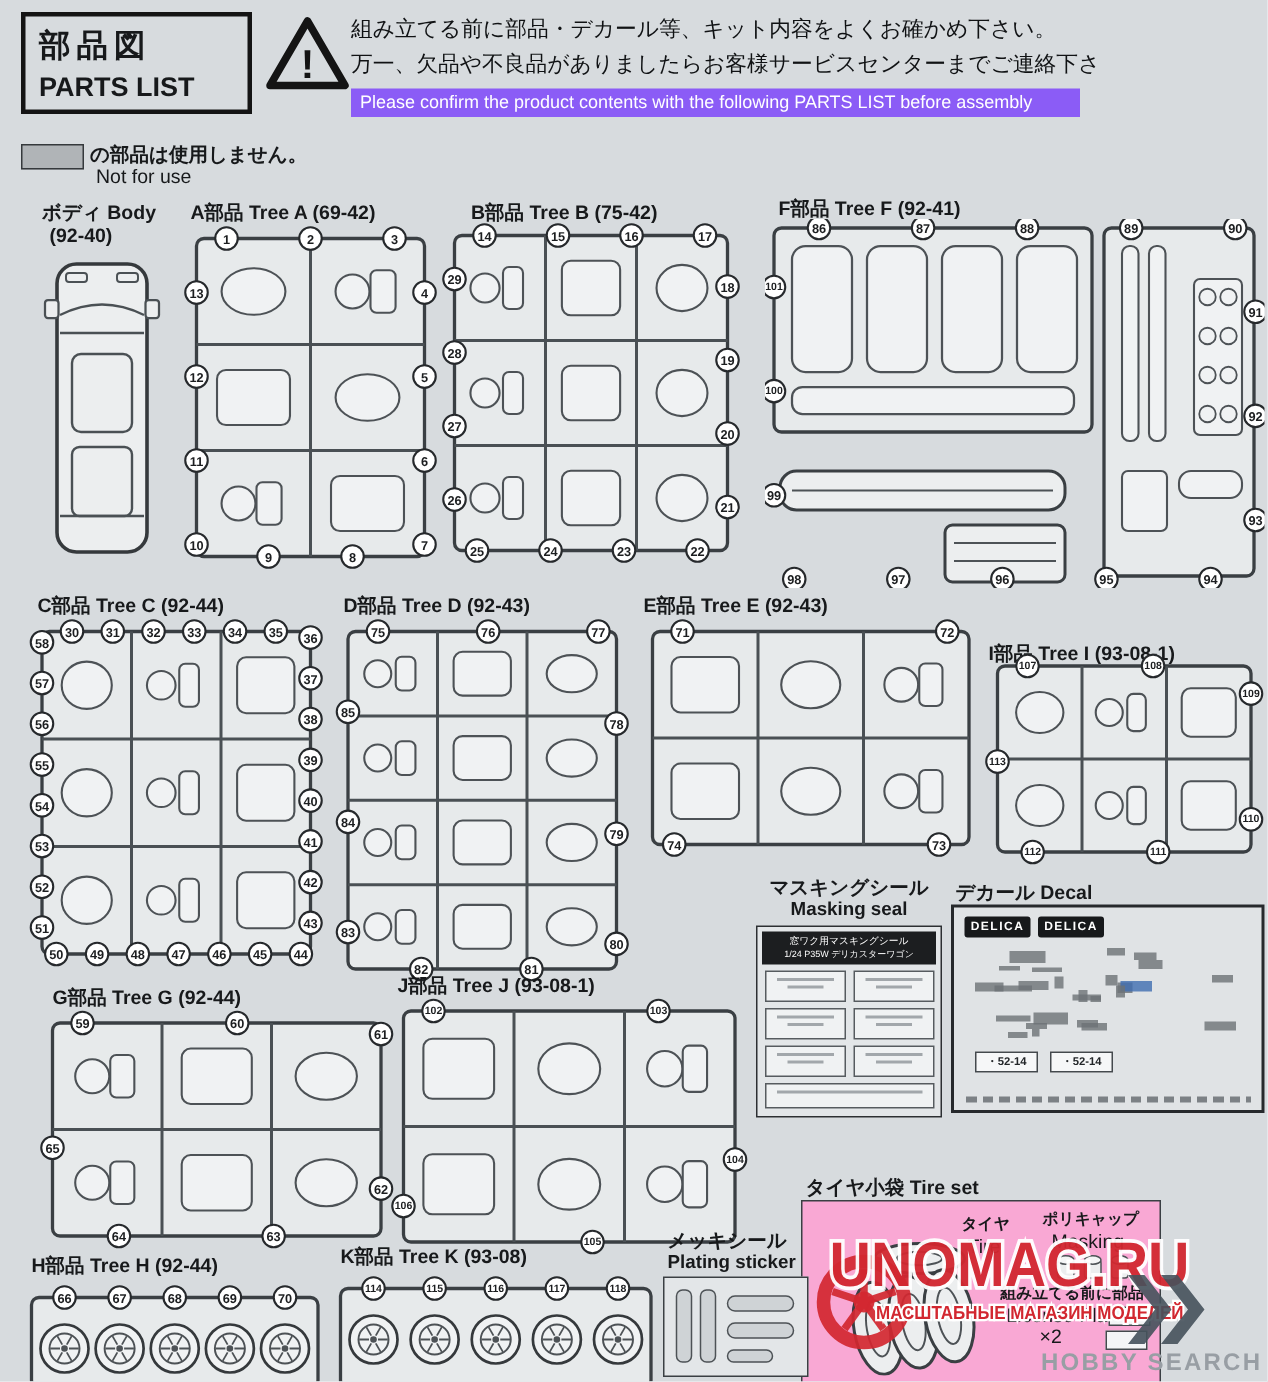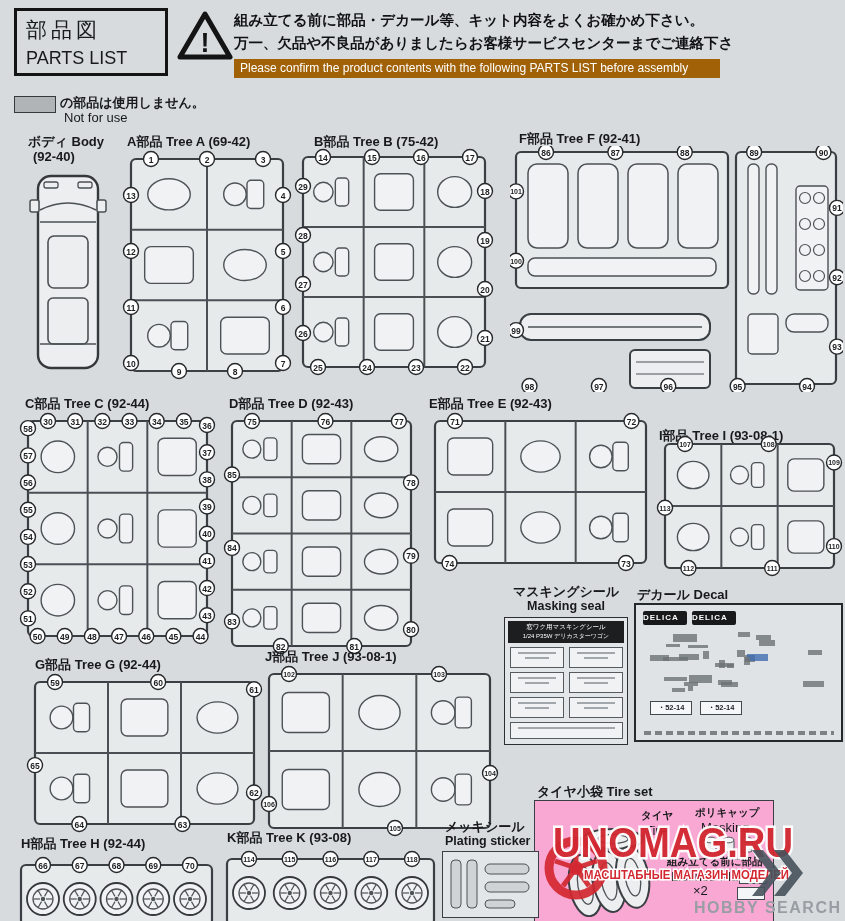--- a/index.html
+++ b/index.html
@@ -4,50 +4,50 @@
 <style>
   html,body{margin:0;padding:0}
   #page{position:relative;width:845px;height:921px;background:#d7dbde;overflow:hidden;
         font-family:"Liberation Sans","DejaVu Sans",sans-serif;color:#17191b}
   .abs{position:absolute}
   .tl{position:absolute;font-size:13px;font-weight:bold;white-space:nowrap;color:#17191b}
   .box{position:absolute;box-sizing:border-box}
   .sm{position:absolute;font-size:10.5px;font-weight:bold;white-space:nowrap}
   .sm2{position:absolute;font-size:13px;white-space:nowrap}
   .delica{position:absolute;width:44px;height:14px;background:#17191b;color:#fff;font-size:8px;
-          font-weight:bold;text-align:left;line-height:14px;letter-spacing:1px;border-radius:2px}
+          font-weight:bold;text-align:center;line-height:14px;letter-spacing:1px;border-radius:2px}
   .dplate{position:absolute;width:40px;height:12px;background:#f6f7f8;border:1px solid #44494d;
           font-size:7.5px;font-weight:bold;text-align:center;line-height:12px;color:#232629}
   .dsh{position:absolute;background:#6d7276;opacity:.8}
   .sticker{position:absolute;background:#f0f2f3;border:1px solid #565b5f;box-sizing:border-box}
   .sline{height:2px;background:#a2a7ab;margin:4px 7px 0}
   .sline.short{margin:3px 14px 0}
   svg{display:block}
 </style>
 </head>
 <body>
 
 <div id="page">
 
   <div class="box" style="left:14px;top:8px;width:154px;height:68px;border:3px solid #141414;padding:5px 9px">
-    <div style="font-size:21px;font-weight:normal;letter-spacing:4px">部品図</div>
-    <div style="font-size:18px;font-weight:normal;margin-top:4px">PARTS LIST</div>
+    <div style="font-size:21px;font-weight:bold;letter-spacing:4px">部品図</div>
+    <div style="font-size:18px;font-weight:bold;margin-top:4px">PARTS LIST</div>
   </div>
 
   <svg class="abs" style="left:176px;top:10px" width="58" height="52" viewBox="0 0 58 52">
     <path d="M29,4 L54,47 L4,47 Z" fill="none" stroke="#141414" stroke-width="5" stroke-linejoin="round"></path>
     <text x="29" y="42" text-anchor="middle" font-size="27" font-weight="bold" fill="#141414">!</text>
   </svg>
 
-  <div class="abs" style="left:234px;top:9px;width:508px;font-size:14.5px;font-weight:bold;line-height:1.6;color:#101214">
+  <div class="abs" style="left:234px;top:9px;width:508px;font-size:14.5px;font-weight:normal;line-height:1.6;color:#101214">
     <div>組み立てる前に部品・デカール等、キット内容をよくお確かめ下さい。</div>
     <div>万一、欠品や不良品がありましたらお客様サービスセンターまでご連絡下さい。</div>
   </div>
 
-  <div class="abs" style="left:234px;top:59px;width:480px;height:19px;background:#a16207;color:#fff;font-size:12px;line-height:19px;padding-left:6px">Please confirm the product contents with the following PARTS LIST before assembly</div>
+  <div class="abs" style="left:234px;top:59px;width:480px;height:19px;background:#8b5cf6;color:#fff;font-size:12px;line-height:19px;padding-left:6px">Please confirm the product contents with the following PARTS LIST before assembly</div>
 
   <div class="abs" style="left:14px;top:96px;width:40px;height:15px;background:#b0b4b7;border:1.5px solid #35393c"></div>
   <div class="abs" style="left:60px;top:94px;font-size:13px;font-weight:bold">の部品は使用しません。</div>
   <div class="abs" style="left:64px;top:110px;font-size:13px">Not for use</div>
 
   <div class="tl" style="left:28px;top:133px">ボディ Body</div>
   <div class="tl" style="left:33px;top:149px">(92-40)</div>
   <svg class="abs" style="left:24px;top:170px" width="88" height="206" viewBox="0 0 88 206">
       <rect x="14" y="6" width="60" height="192" rx="13" fill="#eceeef" stroke="#35393c" stroke-width="2.4"></rect>
       <path d="M16,40 Q44,26 72,40" fill="none" stroke="#4a5054" stroke-width="1.6"></path>

